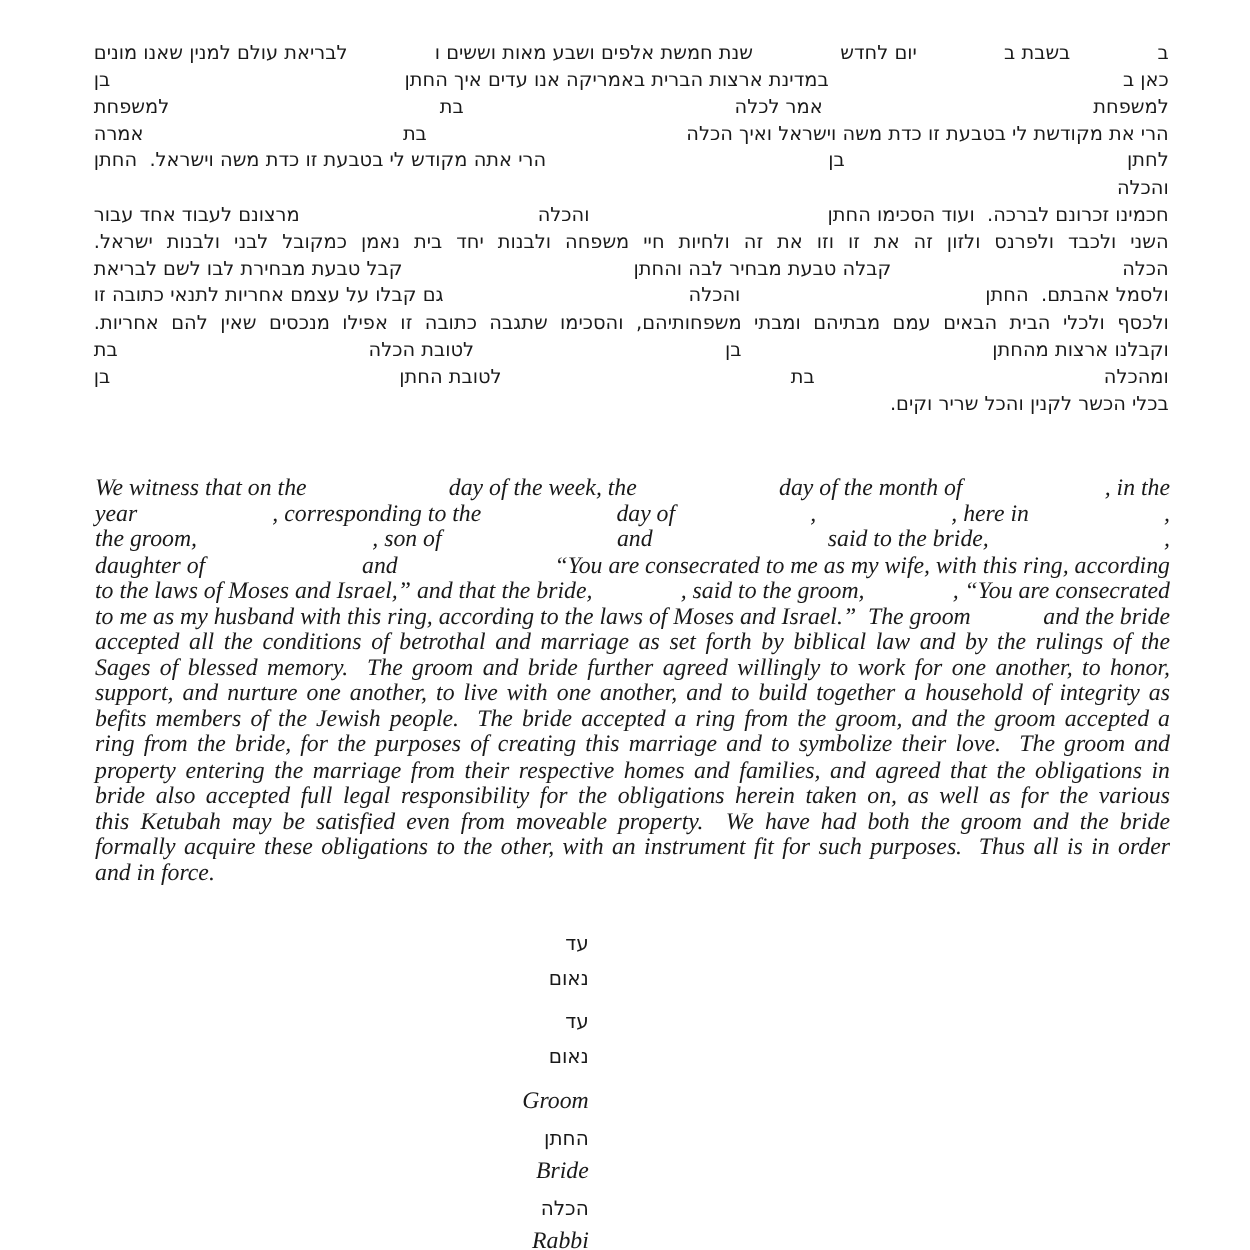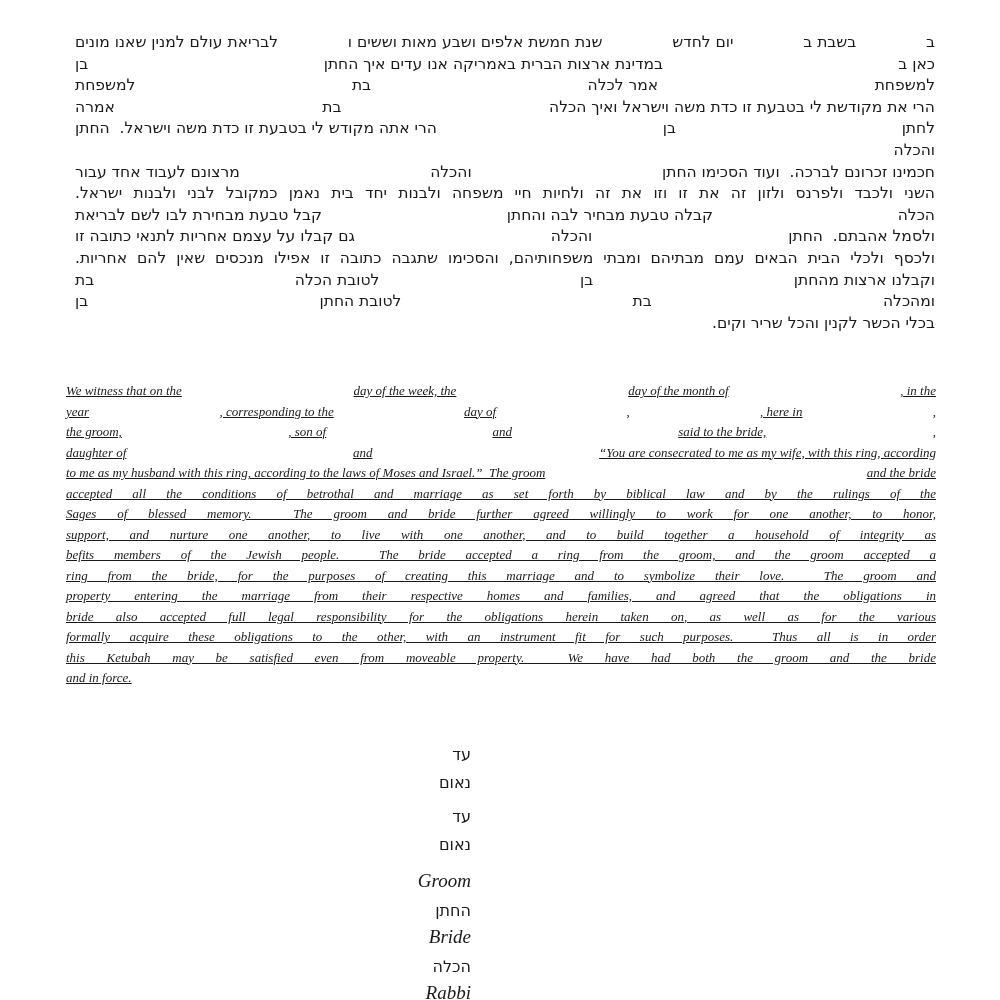--- a/index.html
+++ b/index.html
@@ -20,26 +20,25 @@
     direction: rtl;
     font-family: "DejaVu Sans", sans-serif;
     font-size: 15.5px;
     color: #1a1a1a;
   }
   .hebrew-block .line { line-height: 21.6px; height: 21.6px; }
 
   
   .english-block {
     position: absolute;
-    top: 381px; left: 66px; right: 64px;
+    top: 381px; left: 76px; right: 64px;
     font-family: "Liberation Serif", "DejaVu Serif", serif;
     font-style: italic;
-    font-size: 13px;
+    font-size: 19px;
     color: #1a1a1a;
-    text-decoration: underline;
   }
   .english-block .line { line-height: 20.5px; height: 20.5px; }
 
   
   .line.between { display: flex; justify-content: space-between; align-items: baseline; }
   .line.justify { display: block; text-align: justify; text-align-last: justify; }
   .line.start   { display: block; }
   .seg { white-space: pre; }
   .line.justify .seg { white-space: normal; margin-top: 28px; }
 
@@ -158,32 +157,37 @@
         <span class="seg">and</span>
         <span class="seg">said to the bride,</span>
         <span class="seg">,</span>
       </div>
       <div class="line between">
         <span class="seg">daughter of</span>
         <span class="seg">and</span>
         <span class="seg">“You are consecrated to me as my wife, with this ring, according</span>
       </div>
       <div class="line between">
+        <span class="seg">to the laws of Moses and Israel,” and that the bride,</span>
+        <span class="seg">, said to the groom,</span>
+        <span class="seg">, “You are consecrated</span>
+      </div>
+      <div class="line between">
         <span class="seg">to me as my husband with this ring, according to the laws of Moses and Israel.”  The groom</span>
         <span class="seg">and the bride</span>
       </div>
       <div class="line justify"><span class="seg">accepted all the conditions of betrothal and marriage as set forth by biblical law and by the rulings of the</span></div>
       <div class="line justify"><span class="seg">Sages of blessed memory.&nbsp; The groom and bride further agreed willingly to work for one another, to honor,</span></div>
       <div class="line justify"><span class="seg">support, and nurture one another, to live with one another, and to build together a household of integrity as</span></div>
       <div class="line justify"><span class="seg">befits members of the Jewish people.&nbsp; The bride accepted a ring from the groom, and the groom accepted a</span></div>
       <div class="line justify"><span class="seg">ring from the bride, for the purposes of creating this marriage and to symbolize their love.&nbsp; The groom and</span></div>
       <div class="line justify"><span class="seg">property entering the marriage from their respective homes and families, and agreed that the obligations in</span></div>
       <div class="line justify"><span class="seg">bride also accepted full legal responsibility for the obligations herein taken on, as well as for the various</span></div>
+      <div class="line justify"><span class="seg">this Ketubah may be satisfied even from moveable property.&nbsp; We have had both the groom and the bride</span></div>
       <div class="line justify"><span class="seg">formally acquire these obligations to the other, with an instrument fit for such purposes.&nbsp; Thus all is in order</span></div>
-      <div class="line justify"><span class="seg">this Ketubah may be satisfied even from moveable property.&nbsp; We have had both the groom and the bride</span></div>
       <div class="line start"><span class="seg">and in force.</span></div>
     </div>
 
   <div class="signature-block" id="signature-block">
       <div class="sig-row he-left">
         <span class="sig-label-he">עד</span>
         <span class="sig-line"></span>
         <span class="sig-label-he" dir="rtl">נאום</span>
       </div>
       <div class="sig-row he-left">

